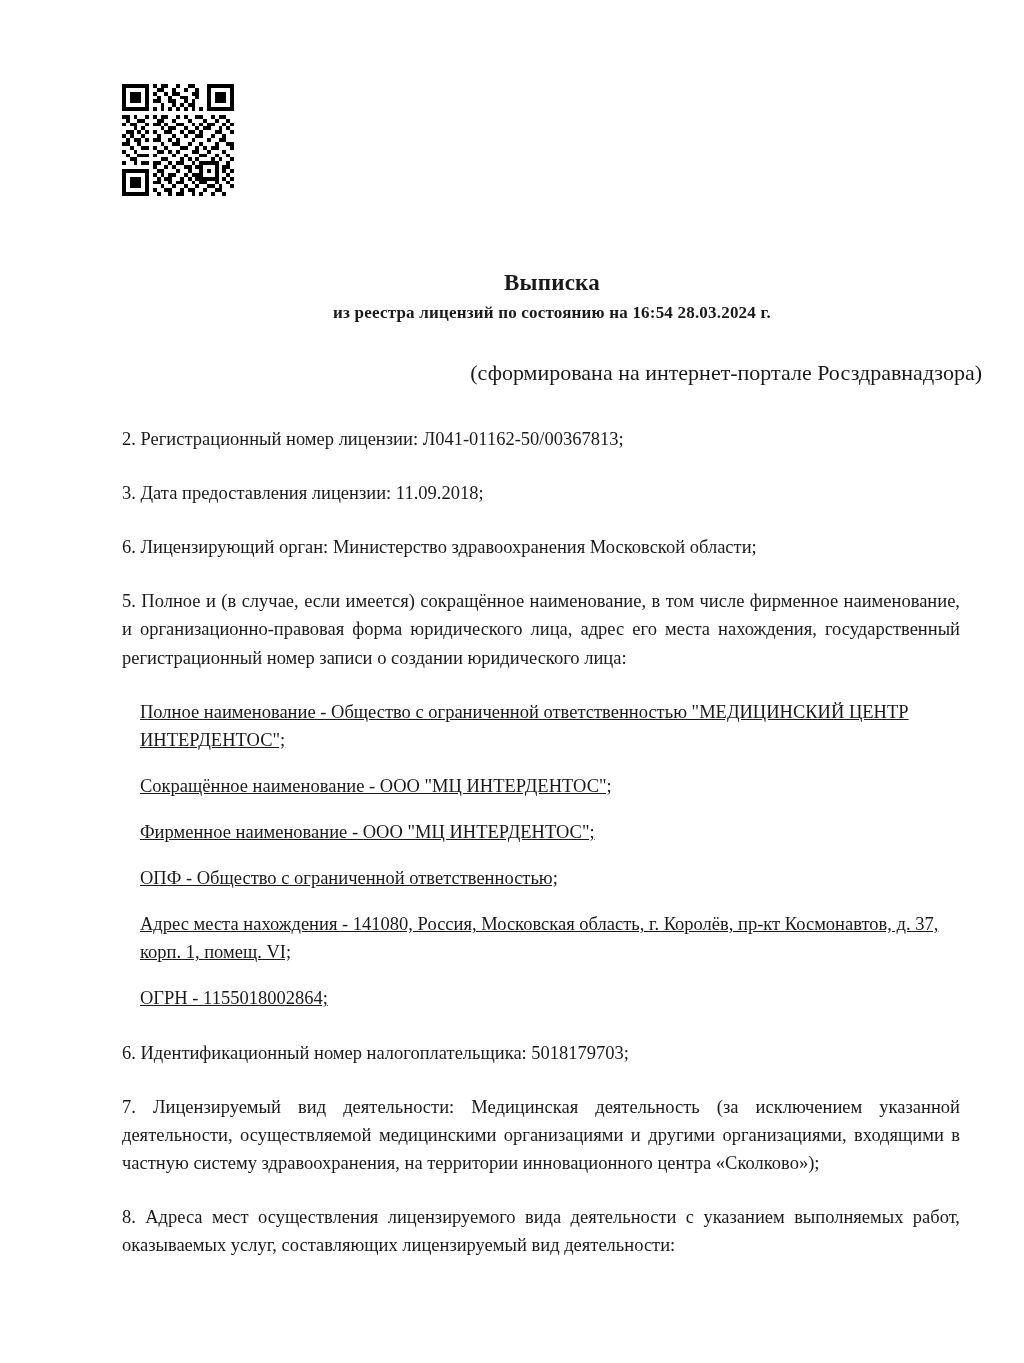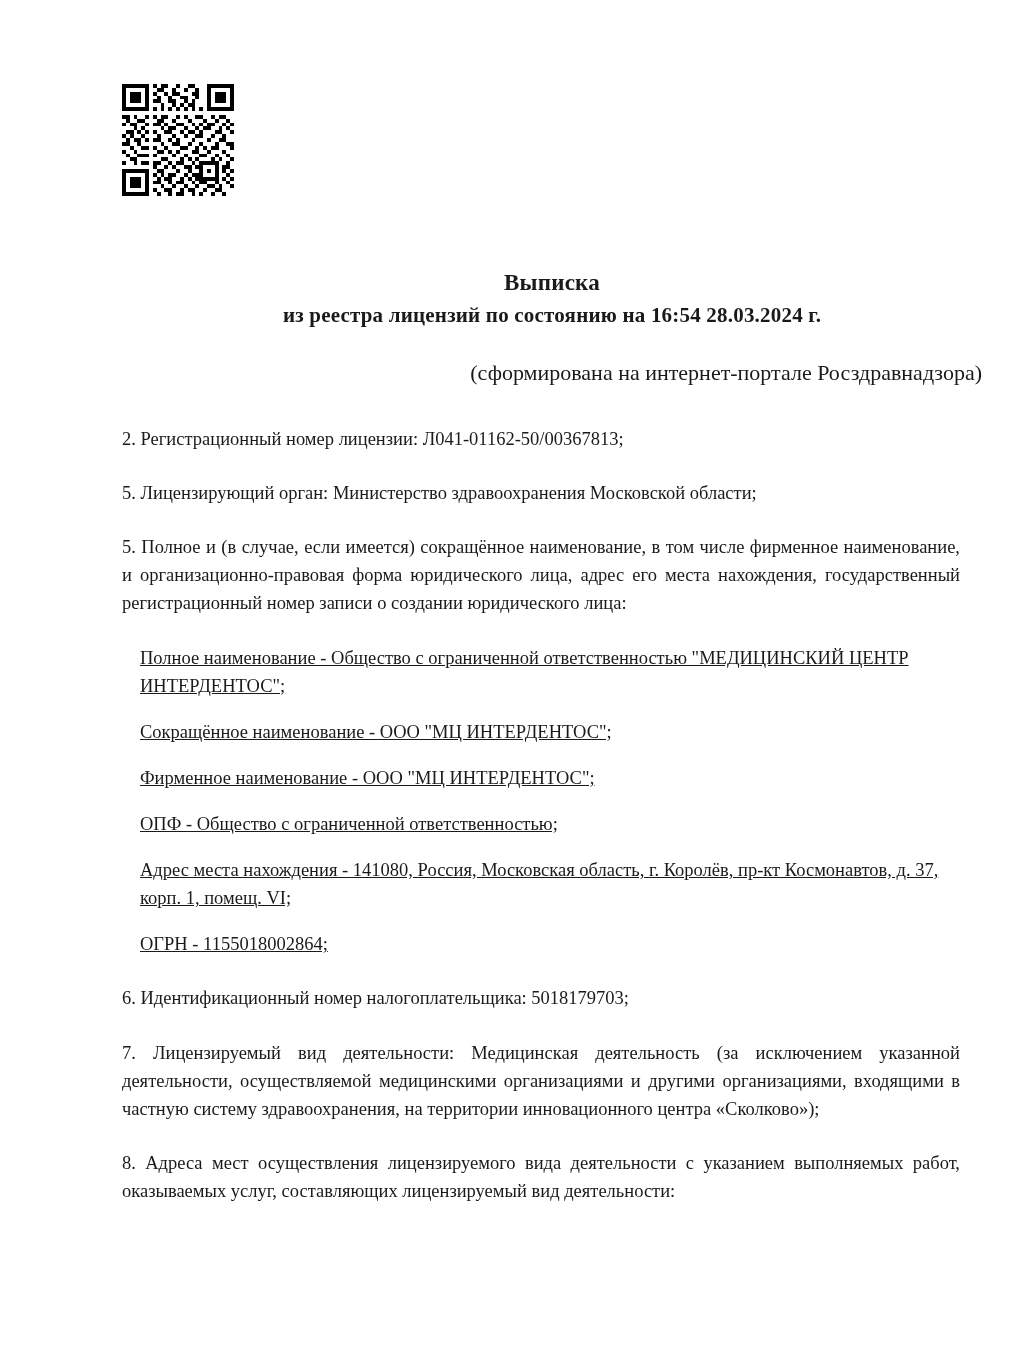--- a/index.html
+++ b/index.html
@@ -42,21 +42,21 @@
     width: 860px;
     text-align: center;
   }
   .doc-title {
     font-size: 23px;
     font-weight: bold;
     line-height: 1.30;
     letter-spacing: 0.2px;
   }
   .doc-subtitle {
-    font-size: 21px;
+    font-size: 17px;
     font-weight: bold;
     line-height: 1.30;
     letter-spacing: 0.2px;
     margin-top: 4px;
   }
   .formed-note {
     position: absolute;
     left: 122px;
     top: 358px;
     width: 860px;
@@ -334,21 +334,22 @@
   <div class="title-block">
     <div class="doc-title">Выписка</div>
     <div class="doc-subtitle">из реестра лицензий по состоянию на 16:54 28.03.2024 г.</div>
   </div>
 
   <div class="formed-note">(сформирована на интернет-портале Росздравнадзора)</div>
 
   <div class="content">
 
     <p class="para just">2. Регистрационный номер лицензии: Л041-01162-50/00367813;</p>
-    <p class="para just">5. Лицензирующий орган: Министерство здравоохранения Московской области;</p>
+    <p class="para just">3. Дата предоставления лицензии: 11.09.2018;</p>
+    <p class="para just">6. Лицензирующий орган: Министерство здравоохранения Московской области;</p>
     <p class="para just">5. Полное и (в случае, если имеется) сокращённое наименование, в том числе фирменное наименование, и организационно-правовая форма юридического лица, адрес его места нахождения, государственный регистрационный номер записи о создании юридического лица:</p>
 
     <div class="block-lines">
       <p class="line">Полное наименование - Общество с ограниченной ответственностью "МЕДИЦИНСКИЙ ЦЕНТР ИНТЕРДЕНТОС";</p>
       <p class="line">Сокращённое наименование - ООО "МЦ ИНТЕРДЕНТОС";</p>
       <p class="line">Фирменное наименование - ООО "МЦ ИНТЕРДЕНТОС";</p>
       <p class="line">ОПФ - Общество с ограниченной ответственностью;</p>
       <p class="line">Адрес места нахождения - 141080, Россия, Московская область, г. Королёв, пр-кт Космонавтов, д. 37, корп. 1, помещ. VI;</p>
       <p class="line">ОГРН - 1155018002864;</p>
     </div>

